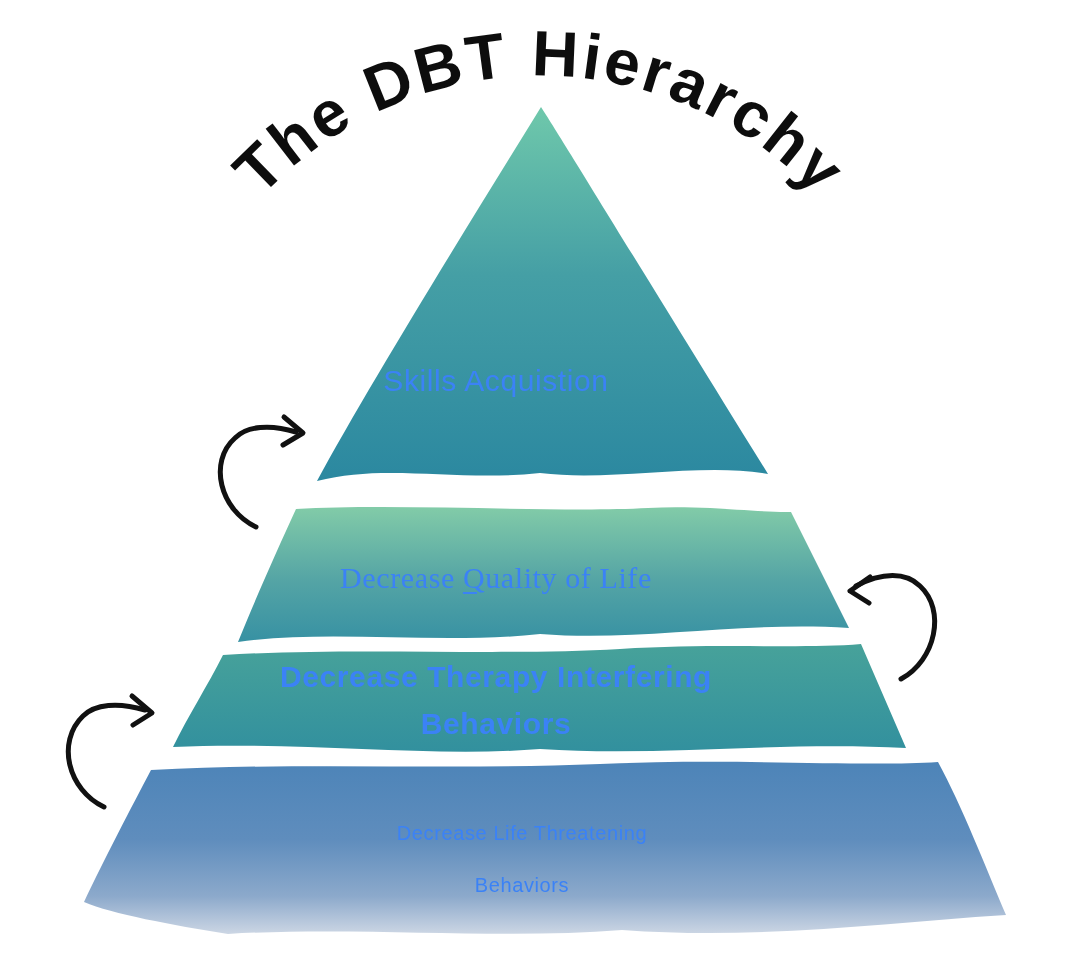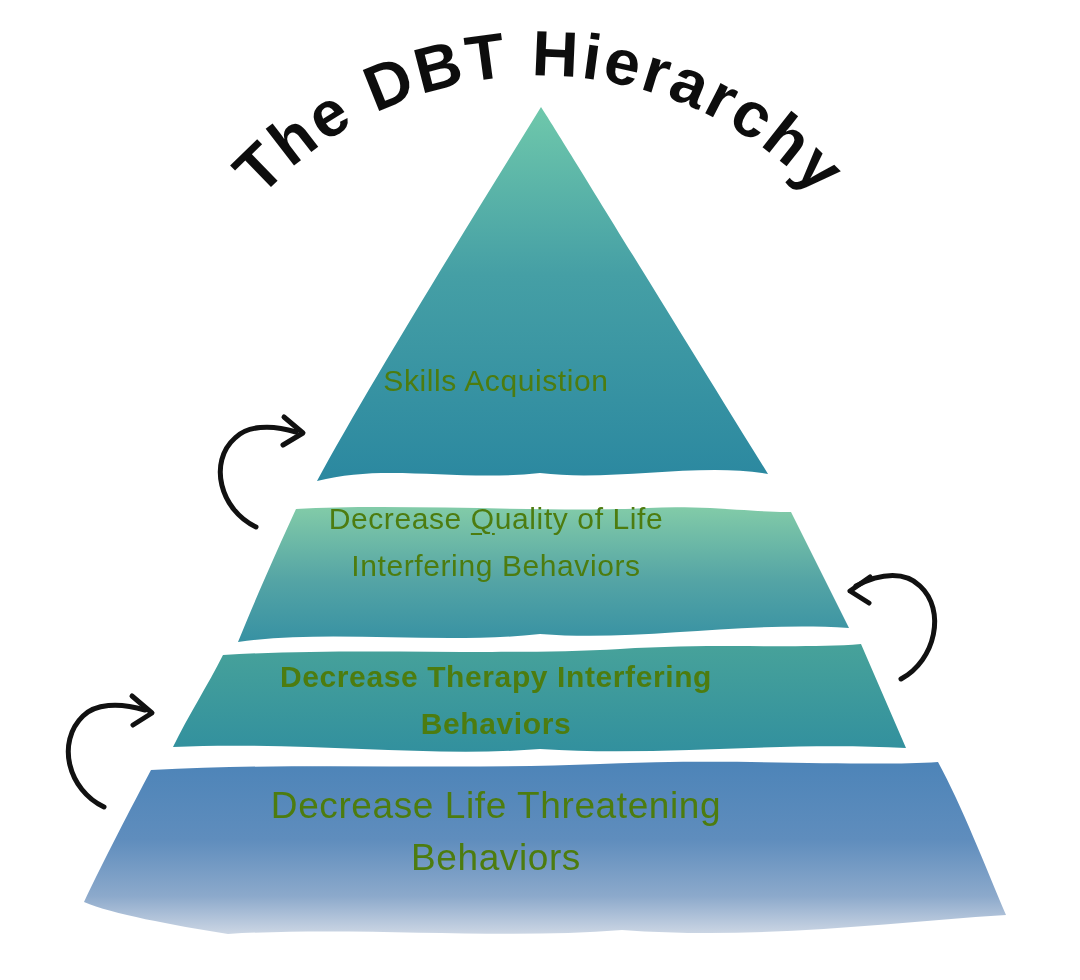--- a/index.html
+++ b/index.html
@@ -21,32 +21,32 @@
     top: 0;
     width: 1080px;
     height: 980px;
     display: block;
   }
   .level-label {
     position: absolute;
     left: 0;
     width: 992px;
     text-align: center;
-    color: #4d7c0f;
+    color: #3b82f6;
     font-size: 30px;
     font-weight: 400;
     letter-spacing: 0.6px;
     line-height: 47px;
     pointer-events: none;
   }
   .level-label .line { white-space: nowrap; }
   .label-1 { top: 357px; }
-  .label-2 { top: 495px; }
+  .label-2 { top: 554px; font-family: Liberation Serif, serif; }
   .label-3 { top: 653px; font-weight: bold; }
-  .label-4 { top: 780px; line-height: 52px; font-size: 37px; }
+  .label-4 { top: 807px; line-height: 52px; font-size: 20px; padding-left: 26px; }
   .underlined-q {
     text-decoration: underline;
     text-underline-offset: 4px;
     text-decoration-thickness: 2px;
   }
   .title-text {
     font-family: "Liberation Sans", "DejaVu Sans", sans-serif;
     font-size: 64px;
     font-weight: 600;
     letter-spacing: 3px;
@@ -132,21 +132,20 @@
       <path d="M 132,696 L 152,713 L 133,725"></path>
     </g>
   </svg>
 
   <div class="level-label label-1">
     <div class="line">Skills Acquistion</div>
   </div>
 
   <div class="level-label label-2">
     <div class="line"><span>Decrease </span><span class="underlined-q">Q</span><span>uality of Life</span></div>
-    <div class="line">Interfering Behaviors</div>
   </div>
 
   <div class="level-label label-3">
     <div class="line">Decrease Therapy Interfering</div>
     <div class="line">Behaviors</div>
   </div>
 
   <div class="level-label label-4">
     <div class="line">Decrease Life Threatening</div>
     <div class="line">Behaviors</div>

